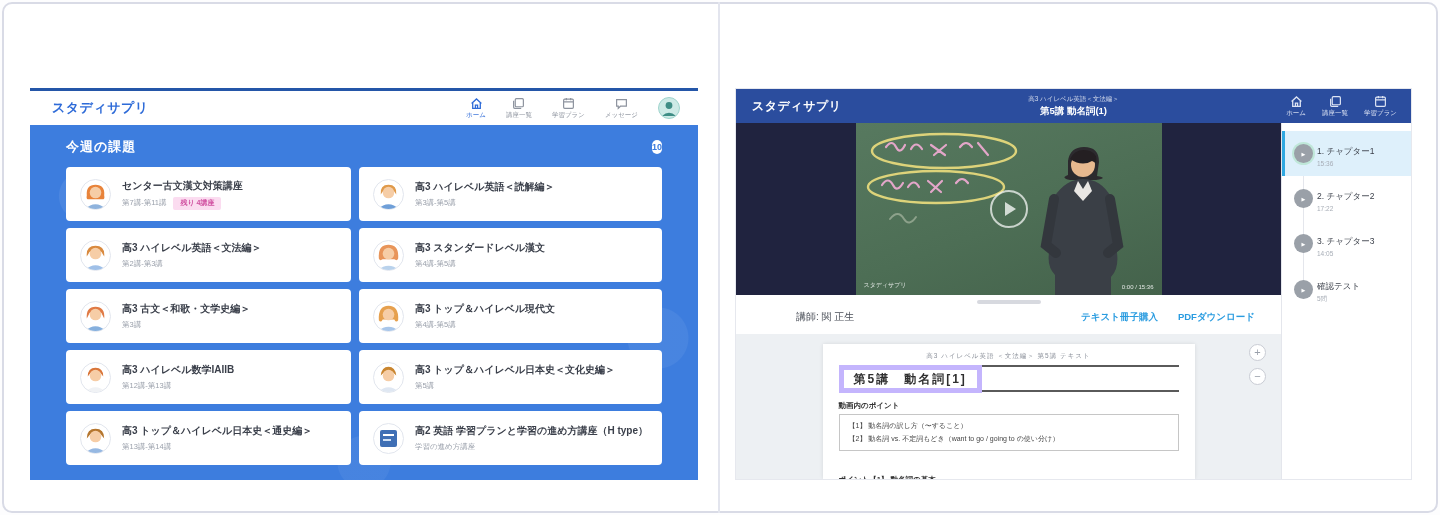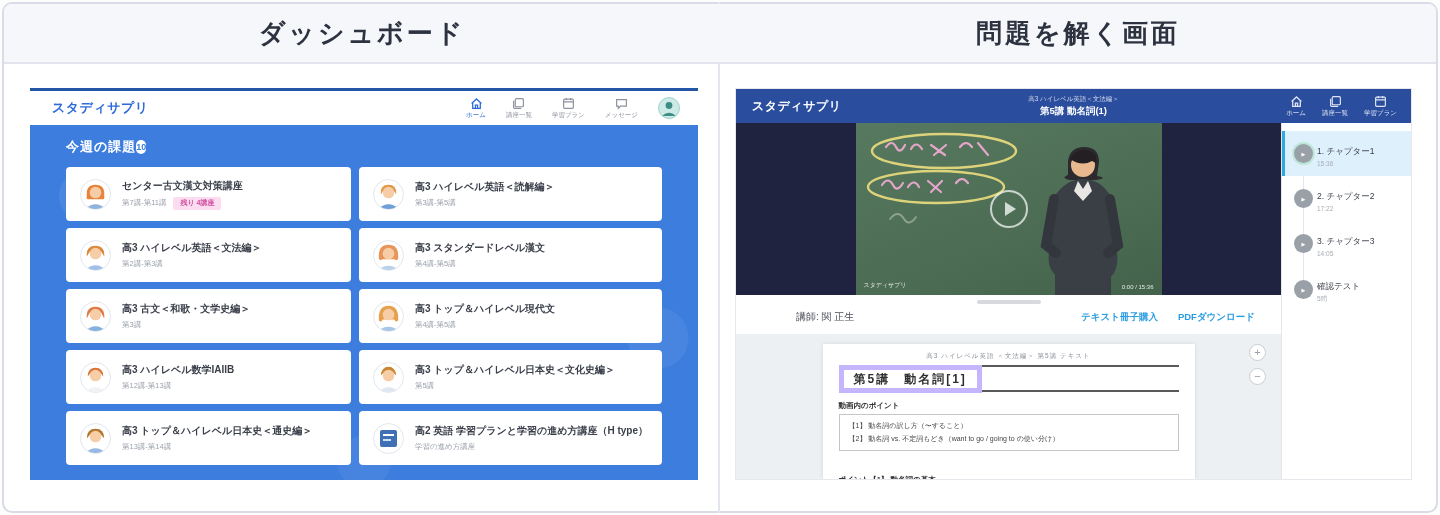--- a/index.html
+++ b/index.html
@@ -28,21 +28,21 @@
   .nav-item svg { width:13px; height:13px; }
   .nav-item .nav-label { font-size:6.5px; }
   .nav-item.active { color:#2e6bd8; }
   .avatar-chip { width:22px; height:22px; border-radius:50%; background:#cdeae6;
     border:1px solid #9fd4cd; display:flex; align-items:center; justify-content:center; overflow:hidden; }
 
   .dash-body { height:355px; background:#3d7dde; padding:13px 36px 0 36px; position:relative; overflow:hidden;
     background-image:radial-gradient(circle at 8% 20%, rgba(255,255,255,.07) 0 24px, transparent 25px),
                      radial-gradient(circle at 94% 60%, rgba(255,255,255,.06) 0 30px, transparent 31px),
                      radial-gradient(circle at 50% 95%, rgba(255,255,255,.05) 0 26px, transparent 27px); }
-  .week-row { display:flex; align-items:center; gap:0; }
+  .week-row { display:flex; align-items:center; gap:0;justify-content:space-between; }
   .week-label { color:#fff; font-weight:bold; font-size:13px; letter-spacing:1px; }
   .week-badge { background:#fff; color:#3d7dde; font-size:9px; font-weight:bold;
     border-radius:9px; padding:2px 0; }
   .cards { display:grid; grid-template-columns:1fr 1fr; column-gap:8px; row-gap:7px; margin-top:11px; }
   .card { background:#fff; border-radius:4px; height:54px; display:flex; align-items:center;
     padding:0 14px; gap:11px; cursor:pointer; }
   .card-avatar { width:31px; height:31px; border-radius:50%; border:1px solid #e2e6ee;
     flex:none; overflow:hidden; background:#fff; display:flex; align-items:center; justify-content:center; }
   .doc-chip { width:31px; height:31px; border-radius:50%; border:1px solid #e2e6ee; flex:none;
     display:flex; align-items:center; justify-content:center; }
@@ -118,28 +118,20 @@
   .ch-label { font-size:8.5px; color:#3c414b; white-space:nowrap; }
   .ch-dur { font-size:6.5px; color:#a7adb6; margin-top:2px; }
 </style>
 </head>
 <body>
 
 <div class="canvas">
   <div class="frame"></div>
   <div class="v-divider"></div>
 
-  <div class="title-band">
-    <div class="title-cell">
-      <span class="panel-title">ダッシュボード</span>
-    </div>
-    <div class="title-cell">
-      <span class="panel-title">問題を解く画面</span>
-    </div>
-  </div>
 
   <div class="dash">
     <div class="dash-topline"></div>
     <div class="dash-header">
       <span class="dash-logo">スタディサプリ</span>
       <div class="dash-nav">
         <div class="nav-item active">
           <svg viewBox="0 0 12 12" fill="none" stroke="currentColor" stroke-width="1.2">
               <path d="M1.5 6 6 1.8 10.5 6 M2.5 5.4V10.5H9.5V5.4 M5 10.5V7.5H7V10.5"></path>
             </svg>

